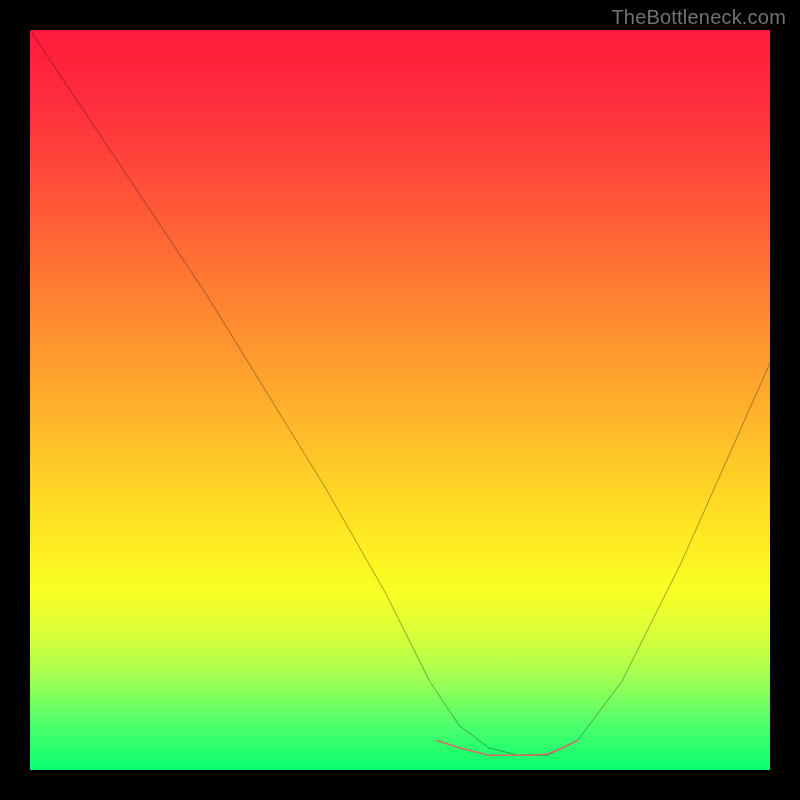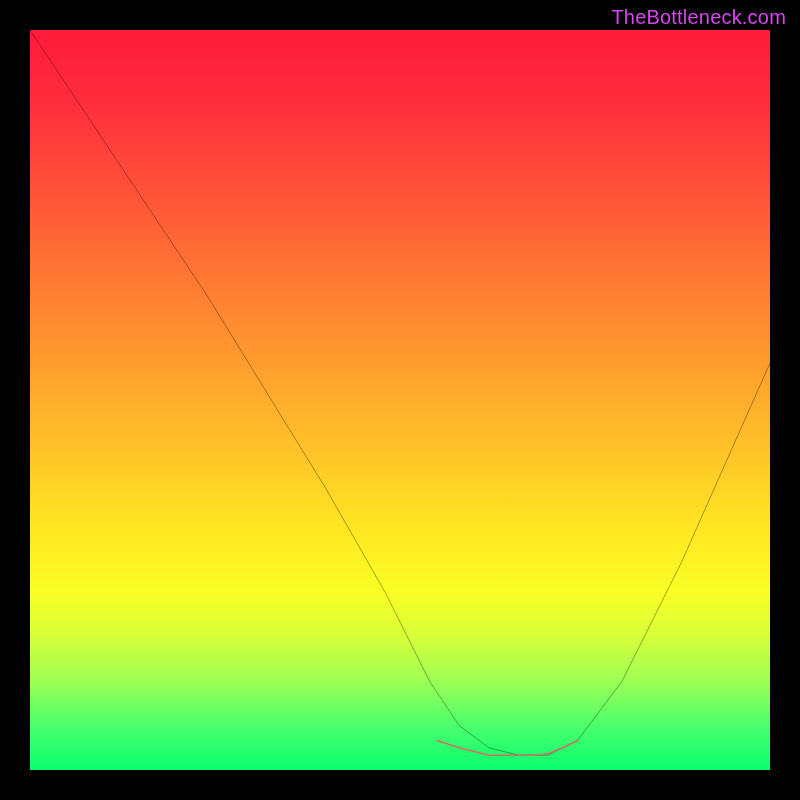--- a/index.html
+++ b/index.html
@@ -44,21 +44,21 @@
     left: 0;
     top: 0;
     width: 740px;
     height: 740px;
     overflow: visible;
   }
   .watermark {
     position: absolute;
     top: 6px;
     right: 14px;
-    color: #d946ef;
+    color: #737373;
     font-size: 20px;
     letter-spacing: 0.2px;
     user-select: none;
   }
 </style>
 </head>
 <body>
 
 <div class="frame">
 

